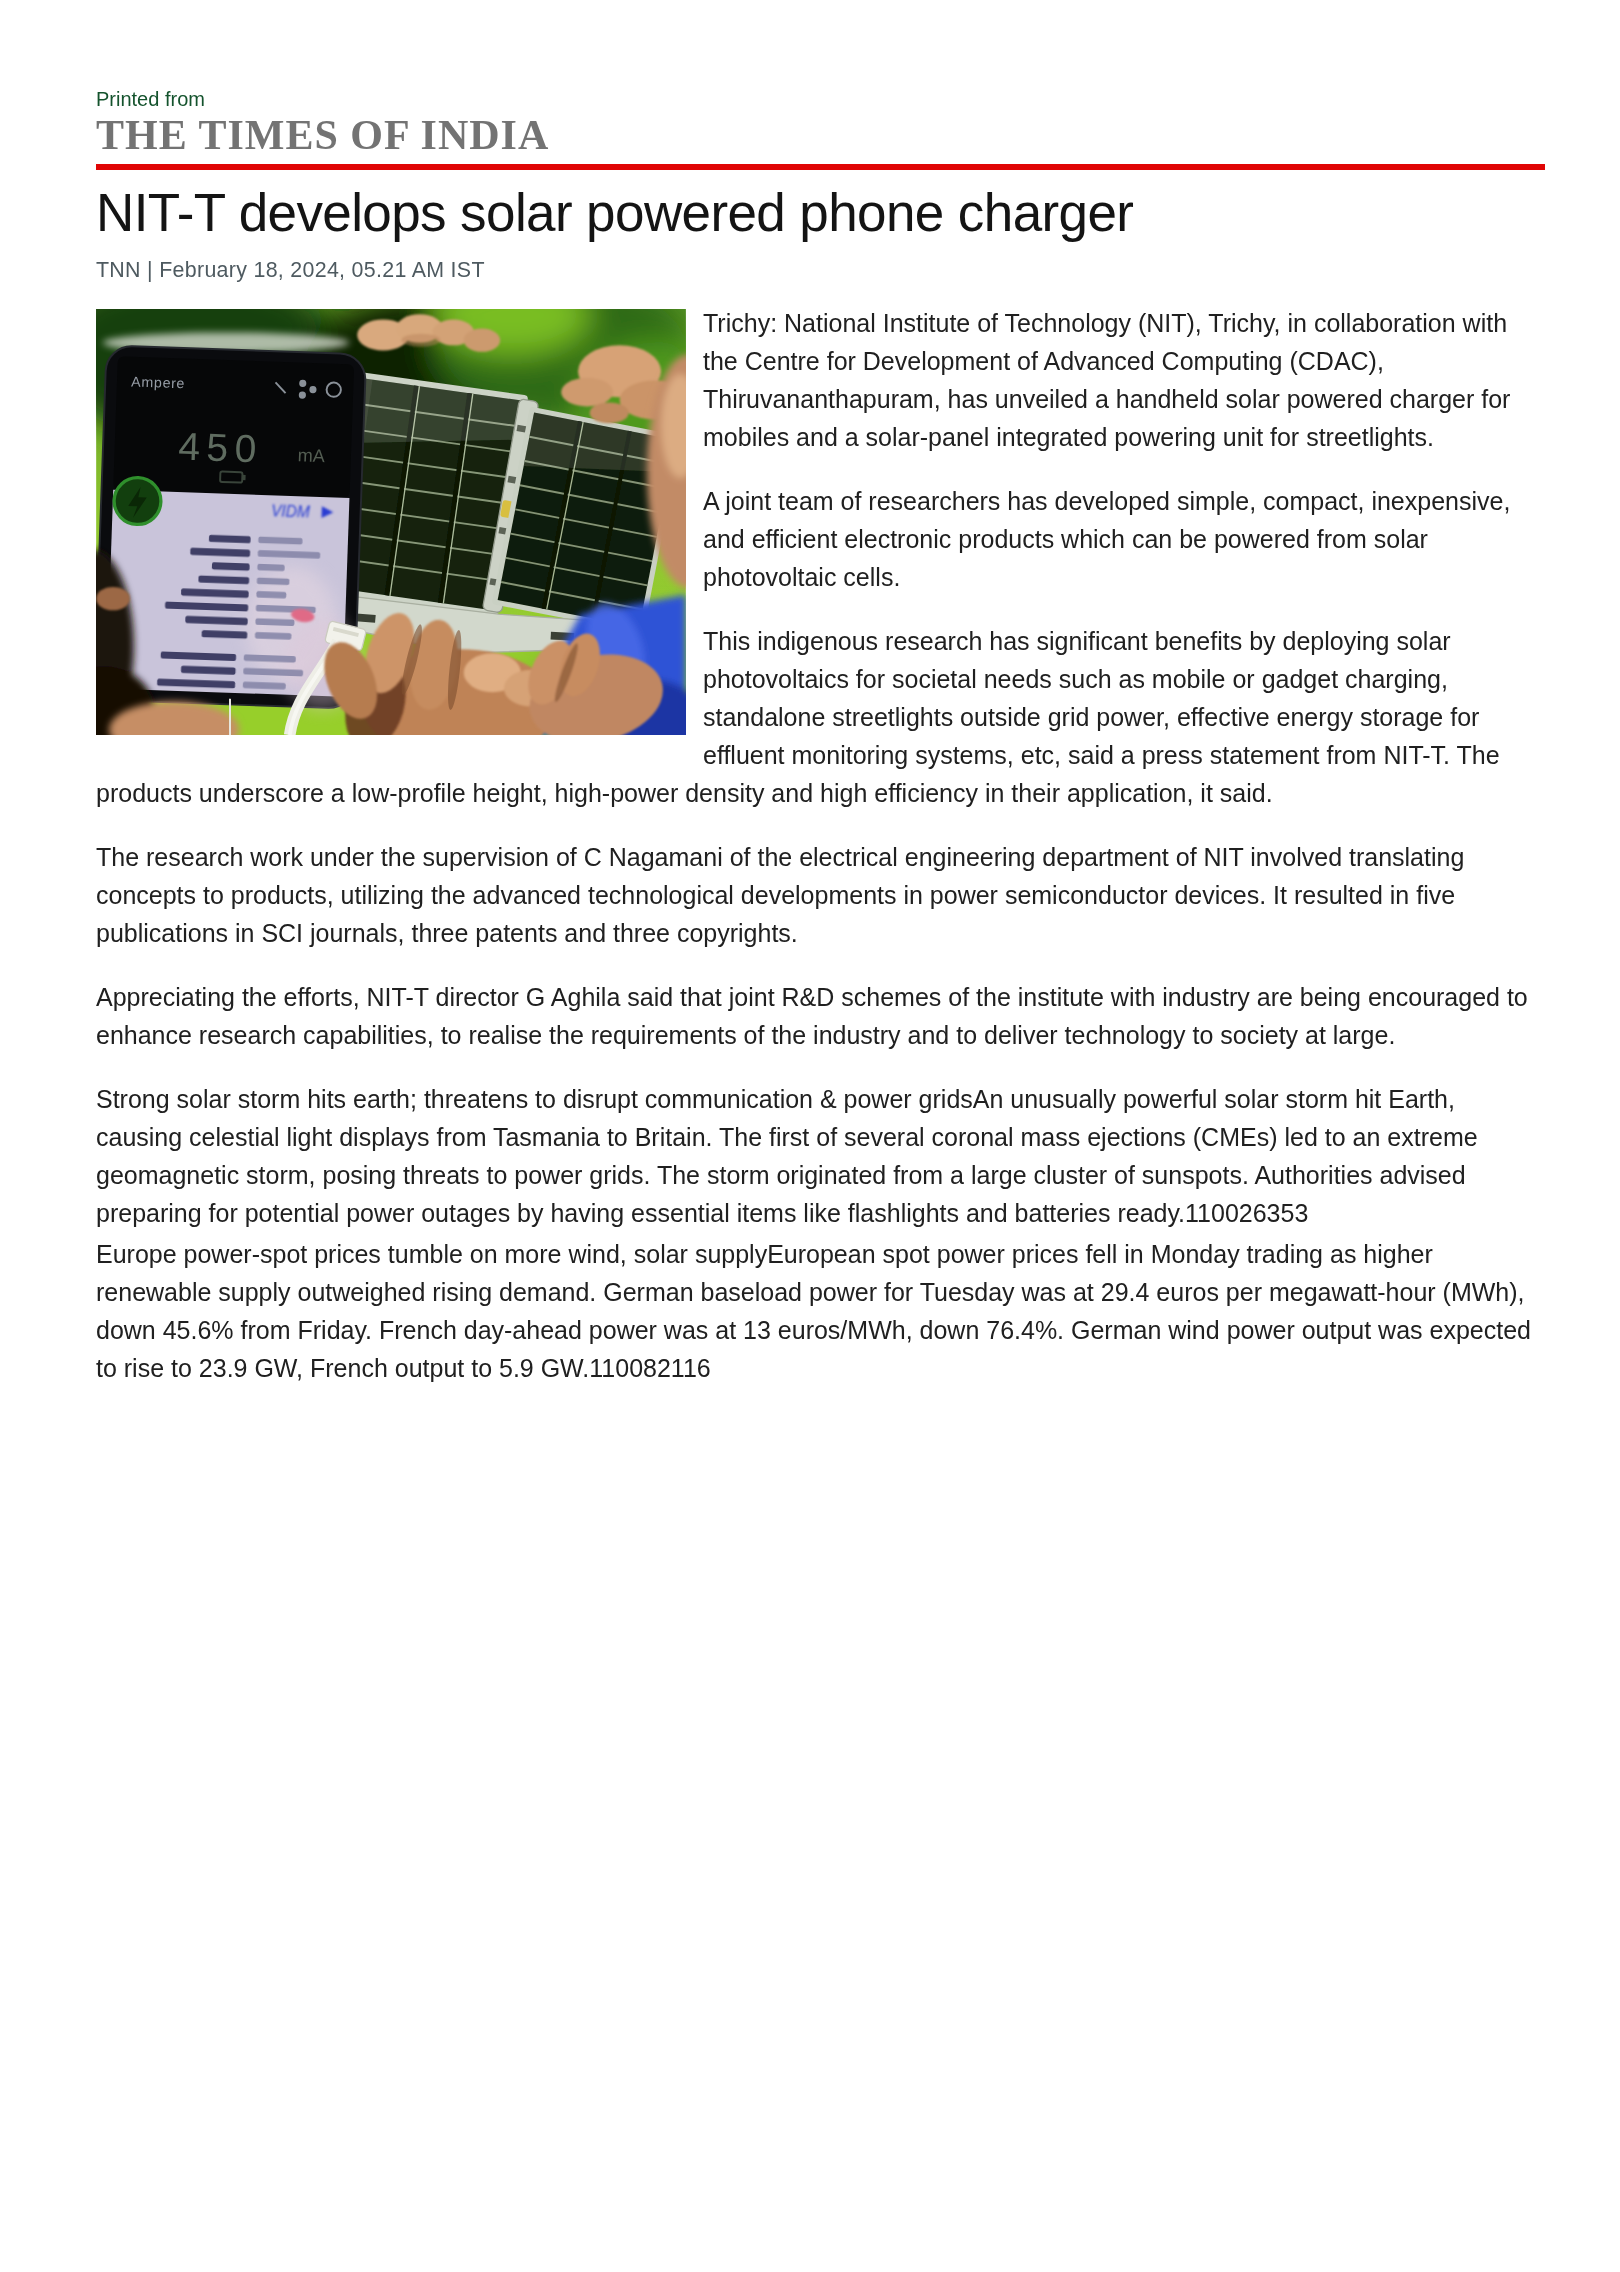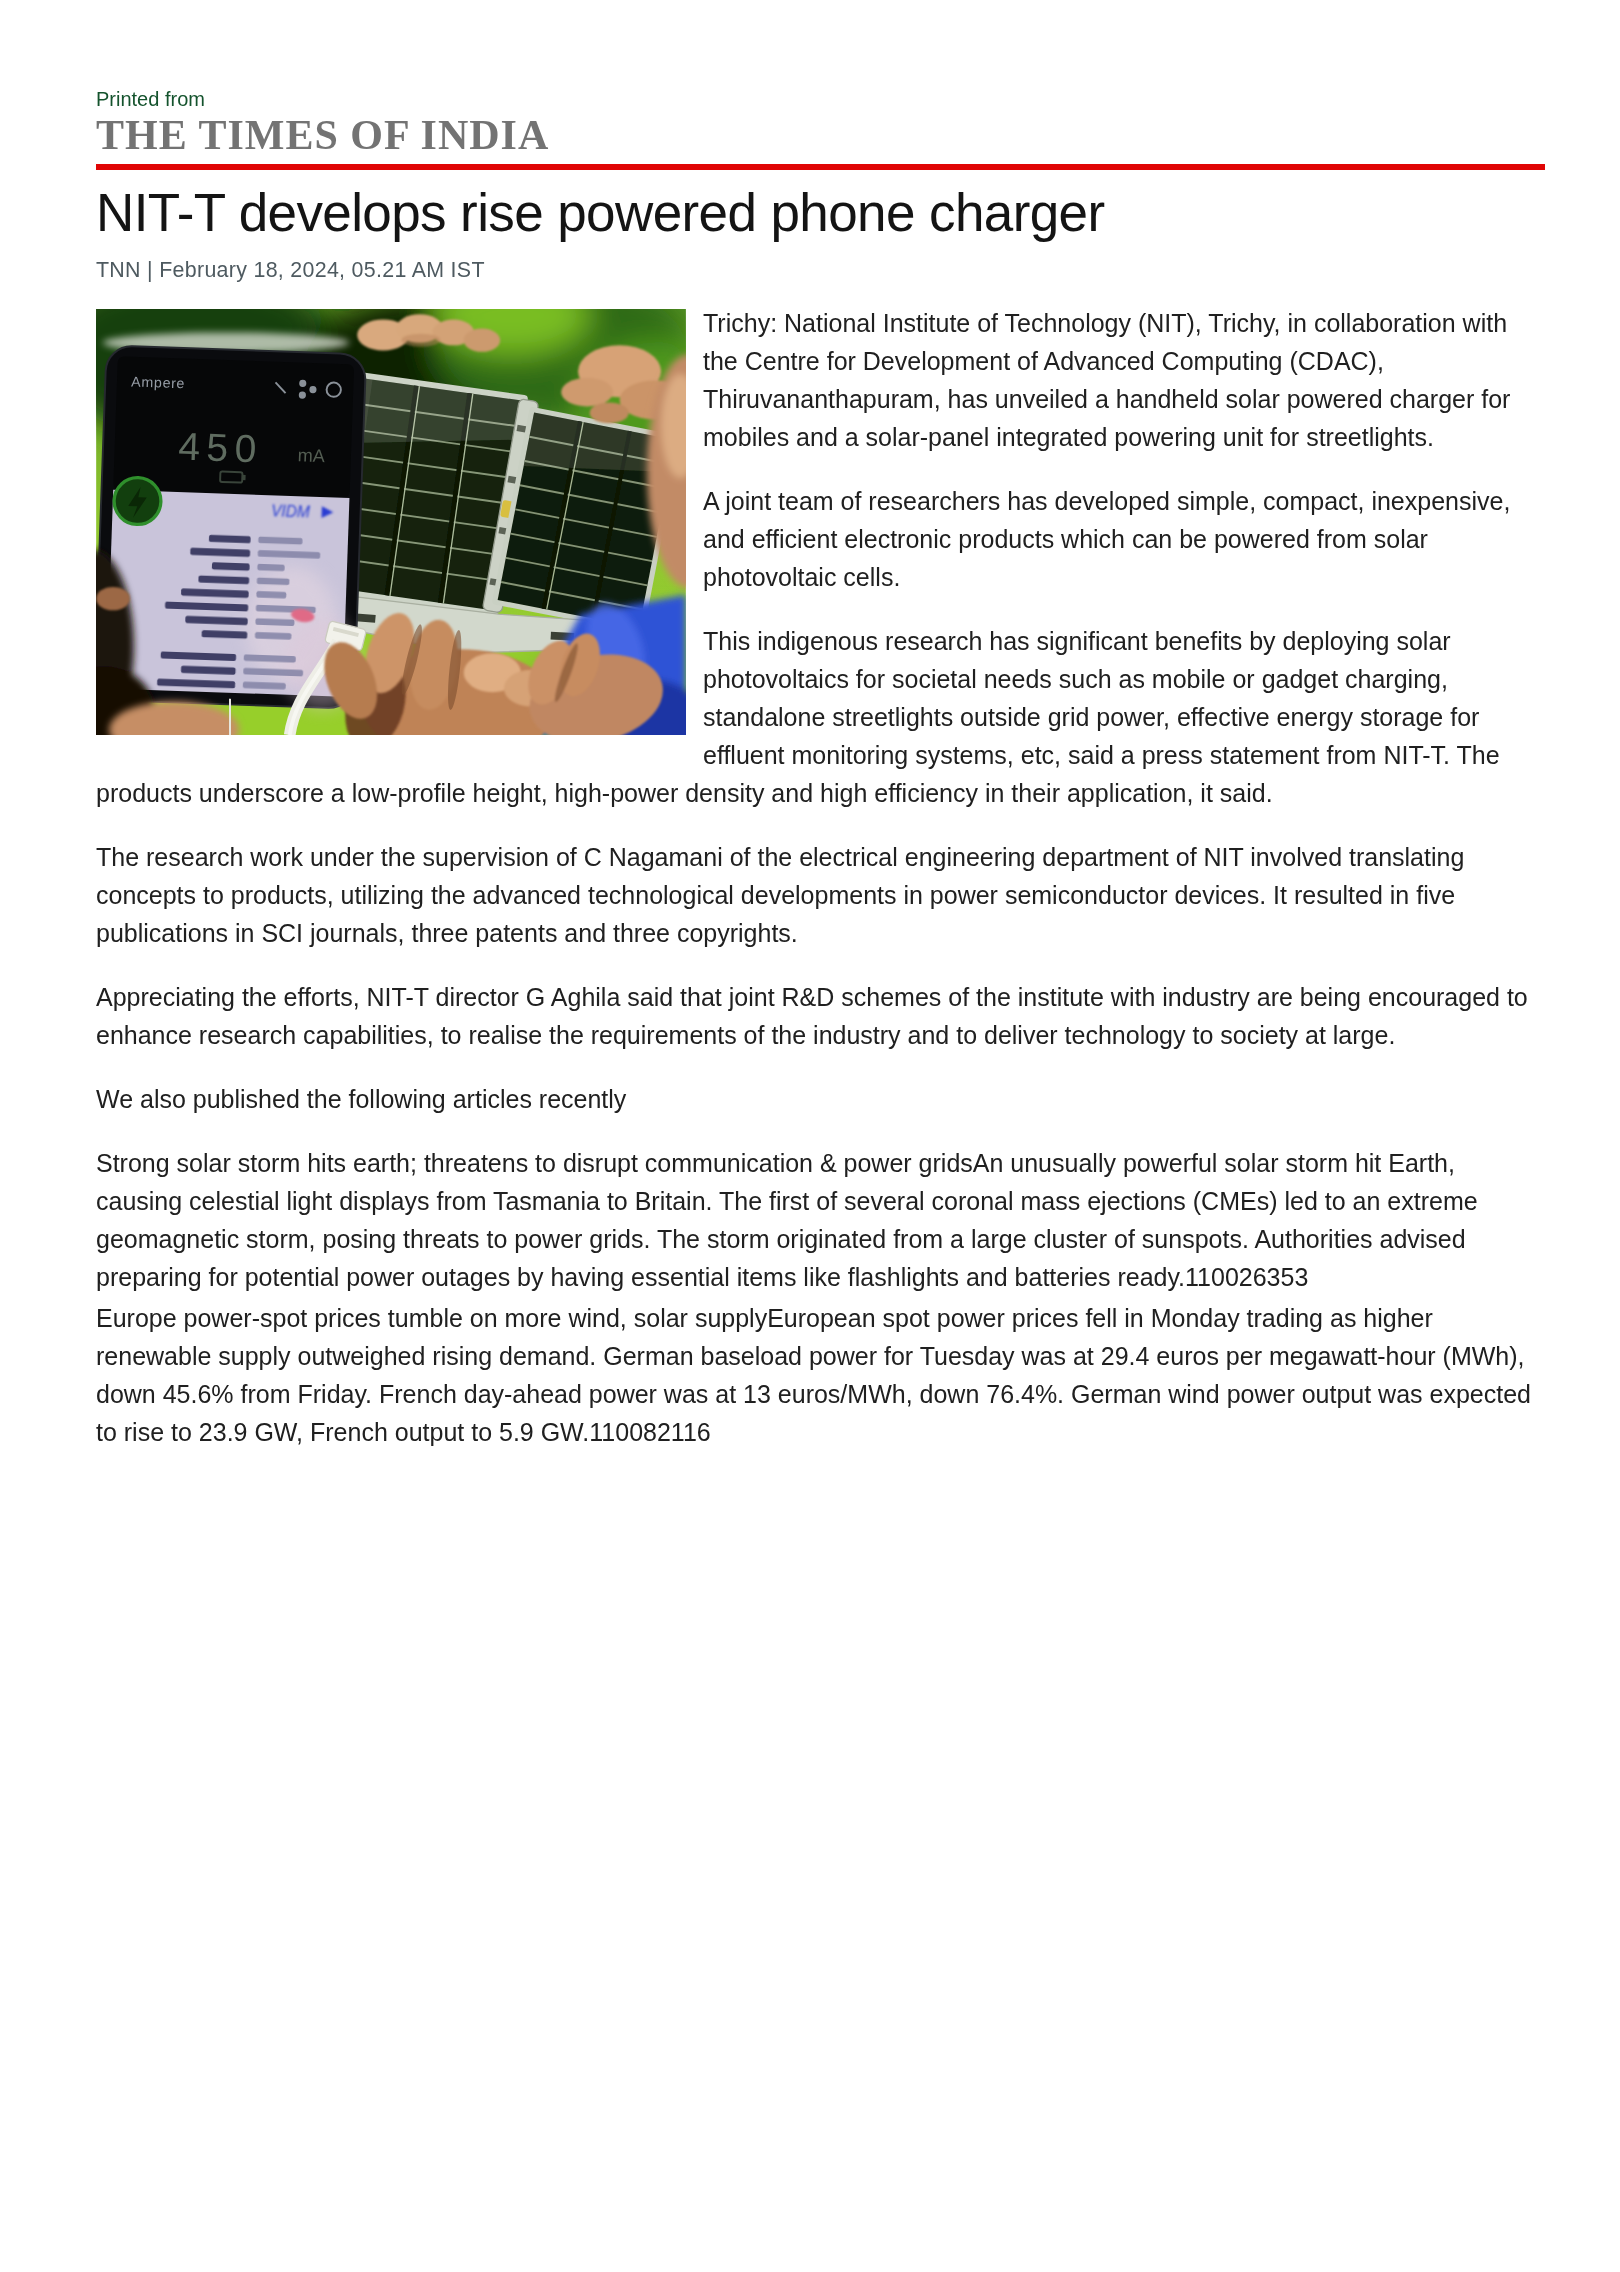--- a/index.html
+++ b/index.html
@@ -55,21 +55,21 @@
 <body>
 
 <div class="container">
 
   <div class="masthead">
     <div class="printed-from">Printed from</div>
     <div class="brand">THE TIMES OF INDIA</div>
     <div class="divider" style="background: rgb(224, 5, 5);"></div>
   </div>
 
-  <h1 class="headline">NIT-T develops rise powered phone charger</h1>
+  <h1 class="headline">NIT-T develops solar powered phone charger</h1>
   <div class="byline">TNN | February 18, 2024, 05.21 AM IST</div>
 
   <div class="article">
 
     <div class="photo">
       <svg viewBox="0 0 908 656" role="img" aria-label="Hands holding a smartphone running the Ampere charging app beside a folding two-panel solar charger connected with a white USB cable, outdoors over green grass" style="font-size:38px">
         <defs>
           <linearGradient id="bgGrad" x1="0" y1="0" x2="0" y2="1">
             <stop offset="0" stop-color="#5d9a23"></stop>
             <stop offset="0.5" stop-color="#8fc62e"></stop>
@@ -291,21 +291,20 @@
           <ellipse cx="724" cy="560" rx="7" ry="48" fill="#7d4e2e" opacity="0.6" transform="rotate(20 724 560)"></ellipse>
         </g>
       </svg>
     </div>
 
     <p>Trichy: National Institute of Technology (NIT), Trichy, in collaboration with the Centre for Development of Advanced Computing (CDAC), Thiruvananthapuram, has unveiled a handheld solar powered charger for mobiles and a solar-panel integrated powering unit for streetlights.</p>
     <p>A joint team of researchers has developed simple, compact, inexpensive, and efficient electronic products which can be powered from solar photovoltaic cells.</p>
     <p>This indigenous research has significant benefits by deploying solar photovoltaics for societal needs such as mobile or gadget charging, standalone streetlights outside grid power, effective energy storage for effluent monitoring systems, etc, said a press statement from NIT-T. The products underscore a low-profile height, high-power density and high efficiency in their application, it said.</p>
     <p>The research work under the supervision of C Nagamani of the electrical engineering department of NIT involved translating concepts to products, utilizing the advanced technological developments in power semiconductor devices. It resulted in five publications in SCI journals, three patents and three copyrights.</p>
     <p>Appreciating the efforts, NIT-T director G Aghila said that joint R&amp;D schemes of the institute with industry are being encouraged to enhance research capabilities, to realise the requirements of the industry and to deliver technology to society at large.</p>
-    <p>We also published the following articles recently</p>
 
     <div class="related">
       <p>Strong solar storm hits earth; threatens to disrupt communication &amp; power gridsAn unusually powerful solar storm hit Earth, causing celestial light displays from Tasmania to Britain. The first of several coronal mass ejections (CMEs) led to an extreme geomagnetic storm, posing threats to power grids. The storm originated from a large cluster of sunspots. Authorities advised preparing for potential power outages by having essential items like flashlights and batteries ready.110026353</p>
       <p>Europe power-spot prices tumble on more wind, solar supplyEuropean spot power prices fell in Monday trading as higher renewable supply outweighed rising demand. German baseload power for Tuesday was at 29.4 euros per megawatt-hour (MWh), down 45.6% from Friday. French day-ahead power was at 13 euros/MWh, down 76.4%. German wind power output was expected to rise to 23.9 GW, French output to 5.9 GW.110082116</p>
     </div>
   </div>
 
 </div>
 
 

